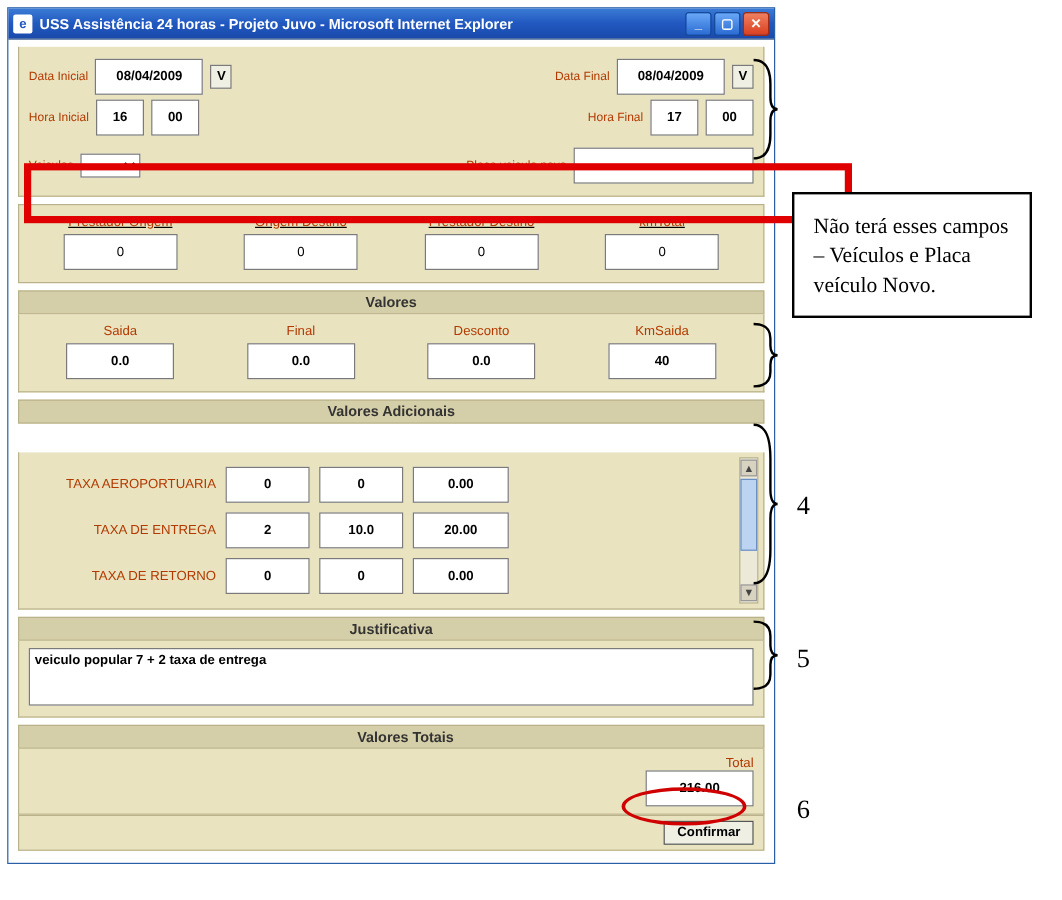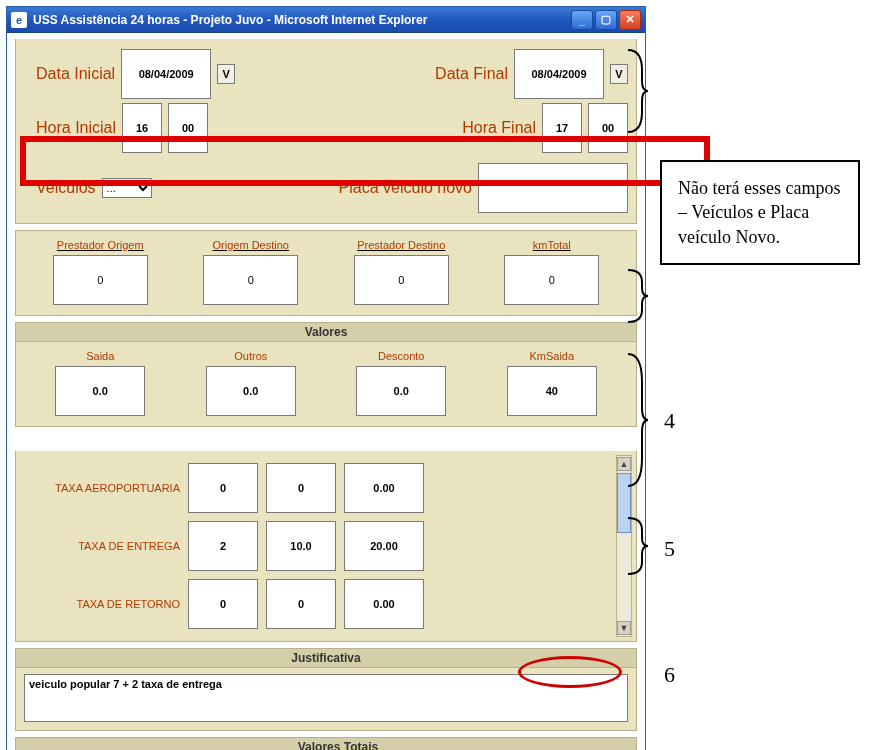--- a/index.html
+++ b/index.html
@@ -66,24 +66,24 @@
     border: 1px solid #b9b28a;
     border-top: none;
     padding: 6px 8px;
   }
   .row {
     display: flex;
     align-items: center;
     gap: 6px;
     margin: 4px 0;
   }
-  .lbl { color:#b23a00; font-size:16px; white-space:nowrap;margin-left:12px;}
+  .lbl { color:#b23a00; font-size:10px; white-space:nowrap;}
   input[type=text] {
     border: 1px solid #7a7a7a;
-    padding: 18px 4px;
+    padding: 8px 4px;
     font-family: inherit;
     font-size: 11px;
     background:#fff;
     text-align:center;
   }
   .date-in { width: 90px; font-weight:bold;}
   .vbtn {
     width:18px;height:20px;border:1px solid #7a7a7a;background:#efefe4;
     font-weight:bold;font-size:11px;display:inline-flex;align-items:center;justify-content:center;
     cursor:pointer;
@@ -236,34 +236,35 @@
       </tbody>
         </table>
     </div>
 
     <div class="section-head" style="margin-top:6px;">Valores</div>
     <div class="section-body">
       <table style="width:100%;" class="numcol">
         <tbody>
             <tr>
           <th>Saida</th>
-          <th>Outros</th>
+          <th>Final</th>
           <th>Desconto</th>
           <th>KmSaida</th>
         </tr>
         <tr class="numrow">
           <td><input type="text" class="val-in" value="0.0" style=""></td>
           <td><input type="text" class="val-in" value="0.0" style=""></td>
           <td><input type="text" class="val-in" value="0.0" style=""></td>
           <td><input type="text" class="val-in" value="40" style=""></td>
         </tr>
       </tbody>
         </table>
     </div>
 
+    <div class="section-head" style="margin-top:6px;">Valores Adicionais</div>
     <div class="section-body adc-wrapper" style="padding:4px;margin-top:24px;">
       <div class="adc-list">
         <div class="adc-row">
           <span class="adc-lbl">TAXA AEROPORTUARIA</span>
           <input type="text" class="adc-in" value="0" style="">
           <input type="text" class="adc-in2" value="0" style="">
           <input type="text" class="adc-in3" value="0.00" style="">
         </div>
         <div class="adc-row">
           <span class="adc-lbl">TAXA DE ENTREGA</span>
@@ -285,20 +286,26 @@
         <div class="arrow">▼</div>
       </div>
     </div>
 
     <div class="section-head" style="margin-top:6px;">Justificativa</div>
     <div class="section-body">
       <textarea class="just" style="">veiculo popular 7 + 2 taxa de entrega</textarea>
     </div>
 
     <div class="section-head" style="margin-top:6px;padding-left:24px;">Valores Totais</div>
+    <div class="section-body">
+      <div style="text-align:right;">
+        <span class="total-lbl">Total</span>
+        <input type="text" class="total-in" value="216.00" style="">
+      </div>
+    </div>
     <div class="section-body" style="border-top:1px solid #b9b28a; text-align:right; padding:4px 8px;">
       <button class="confirm-btn">Confirmar</button>
     </div>
 
   </div>
 </div>
 
 <div class="redbox" style="left:20px; top:136px; width:690px; height:50px;"></div>
 
 <div class="annotation-box" style="left:660px; top:160px;">

